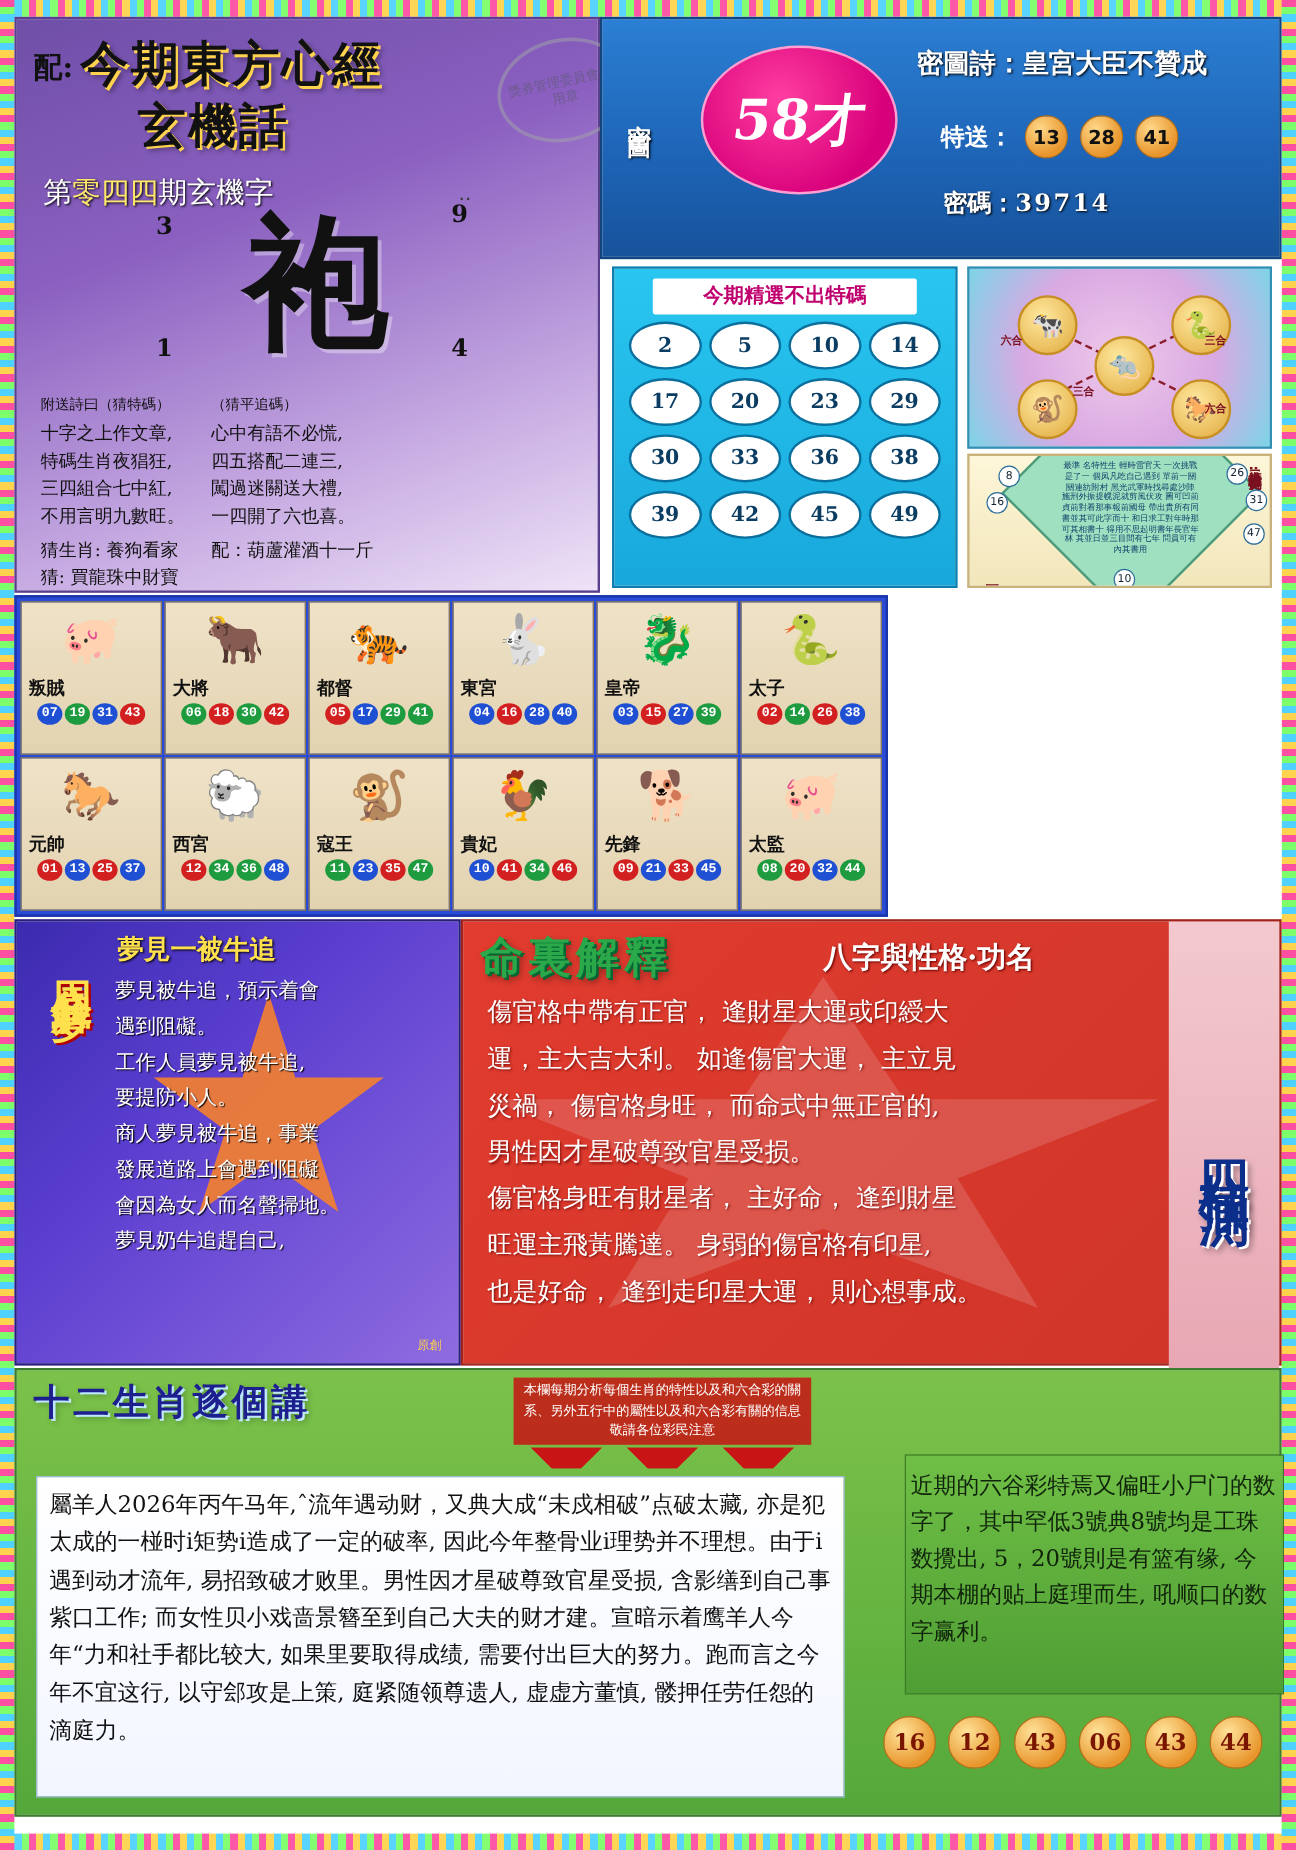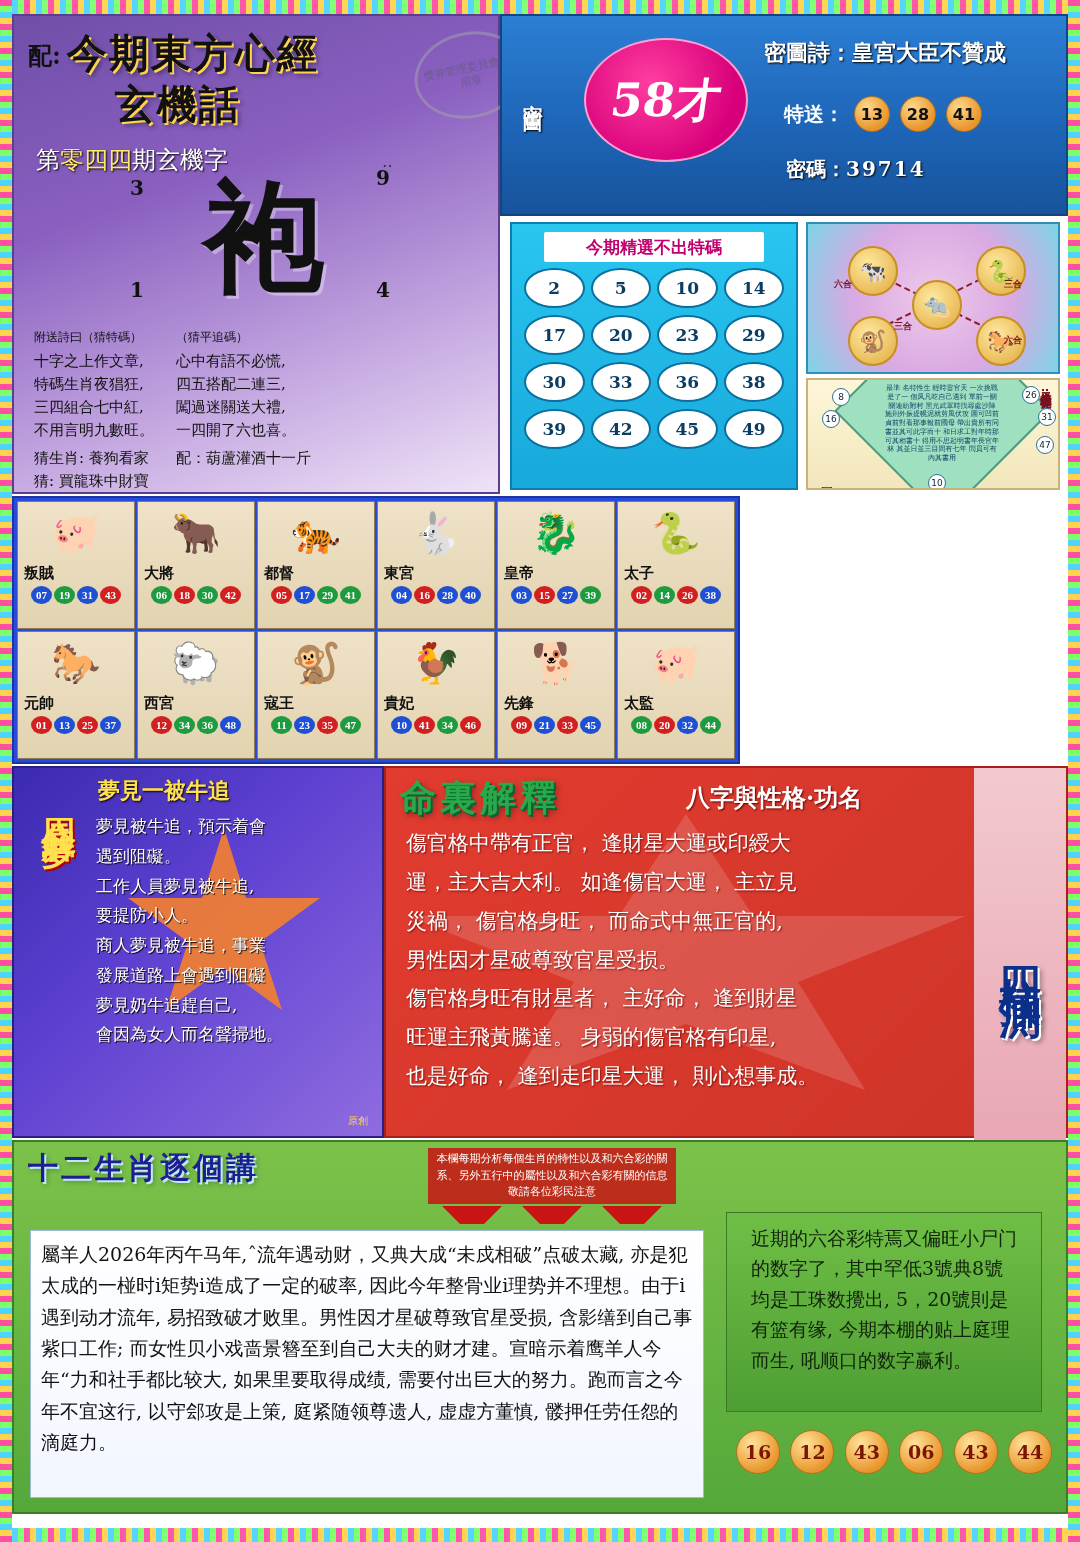--- a/index.html
+++ b/index.html
@@ -167,21 +167,21 @@
     display:grid;grid-template-columns:repeat(6,1fr);grid-template-rows:repeat(2,1fr);gap:2px;padding:3px;
   }
   .acell{background:linear-gradient(180deg,#efe2c7,#e2d3b0);border:1px solid #8c7a52;position:relative;overflow:hidden;}
   .acell .art{height:62px;display:flex;align-items:center;justify-content:center;font-size:40px;}
   .acell .title{
     color:#111;font-size:15px;font-weight:bold;text-align:left;padding-left:6px;
     font-family:"DejaVu Serif","Liberation Serif",serif;
   }
   .acell .nums{display:flex;gap:2px;justify-content:center;padding:3px 0 4px;}
   .an{width:21px;height:18px;border-radius:50%;font-size:11px;font-weight:bold;color:#fff;
-    display:flex;align-items:center;justify-content:center;font-family:Liberation Serif, serif;}
+    display:flex;align-items:center;justify-content:center;font-family:Liberation Mono, monospace;}
   .an.r{background:#d21f1f;}
   .an.b{background:#1f4fd2;}
   .an.g{background:#1f9b3f;}
   .right-filler{position:absolute;left:728px;top:482px;width:328px;height:268px;background:#fff;}
 
   
   .mid{position:absolute;left:0;top:752px;width:1056px;height:372px;display:flex;}
   .dream{
     position:relative;width:372px;height:372px;
     background:linear-gradient(135deg,#3b2bb0 0%,#5c3fd0 40%,#8f6ce0 100%);
@@ -263,23 +263,23 @@
     padding:8px 10px;color:#111;font-size:19px;line-height:1.65;
     font-family:"DejaVu Serif","Liberation Serif",serif;
   }
   .b-right{position:relative;width:344px;height:370px;}
   .br-title{
     position:absolute;left:22px;top:16px;font-size:28px;font-weight:bold;color:#ffe14d;
     font-family:"DejaVu Serif","Liberation Serif",serif;letter-spacing:3px;
     text-shadow:2px 2px 0 #0a4d1a,3px 3px 5px rgba(0,0,0,.4);
   }
   .br-box{
-    position:absolute;left:4px;top:70px;width:316px;height:200px;
+    position:absolute;left:32px;top:70px;width:316px;height:200px;
     background:linear-gradient(180deg,#6fbf46,#4f9e34);border:1px solid #3a7a26;box-sizing:border-box;
-    padding:10px 24px;color:#10240b;font-size:19px;line-height:1.6;
+    padding:10px 4px;color:#10240b;font-size:19px;line-height:1.6;
     font-family:"DejaVu Serif","Liberation Serif",serif;
   }
   .br-nums{position:absolute;left:14px;top:288px;width:316px;display:flex;justify-content:space-between;}
   .brn{
     width:42px;height:42px;border-radius:50%;background:radial-gradient(circle at 35% 30%,#ffe39a,#e8952b 72%);
     border:1px solid #b4701c;color:#7a1500;font-size:19px;font-weight:bold;
     display:flex;align-items:center;justify-content:center;font-family:"DejaVu Serif","Liberation Serif",serif;
   }
 </style>
 </head>
@@ -550,22 +550,22 @@
         <div class="dream-side">周公解夢</div>
         <div class="dream-title">夢見一被牛追</div>
         <div class="dream-star"></div>
         <div class="dream-body">
           <div>夢見被牛追，預示着會</div>
           <div>遇到阻礙。</div>
           <div>工作人員夢見被牛追,</div>
           <div>要提防小人。</div>
           <div>商人夢見被牛追，事業</div>
           <div>發展道路上會遇到阻礙</div>
+          <div>會因為女人而名聲掃地。</div>
           <div>夢見奶牛追趕自己,</div>
-          <div>會因為女人而名聲掃地。</div>
         </div>
         <div class="dream-sign">原創</div>
       </div>
 
       <div class="bazi">
         <div class="bazi-bgstar"></div>
         <div class="bazi-title">命裏解釋</div>
         <div class="bazi-sub">八字與性格·功名</div>
         <div class="bazi-body">
           <div>傷官格中帶有正官， 逢財星大運或印綬大</div>

